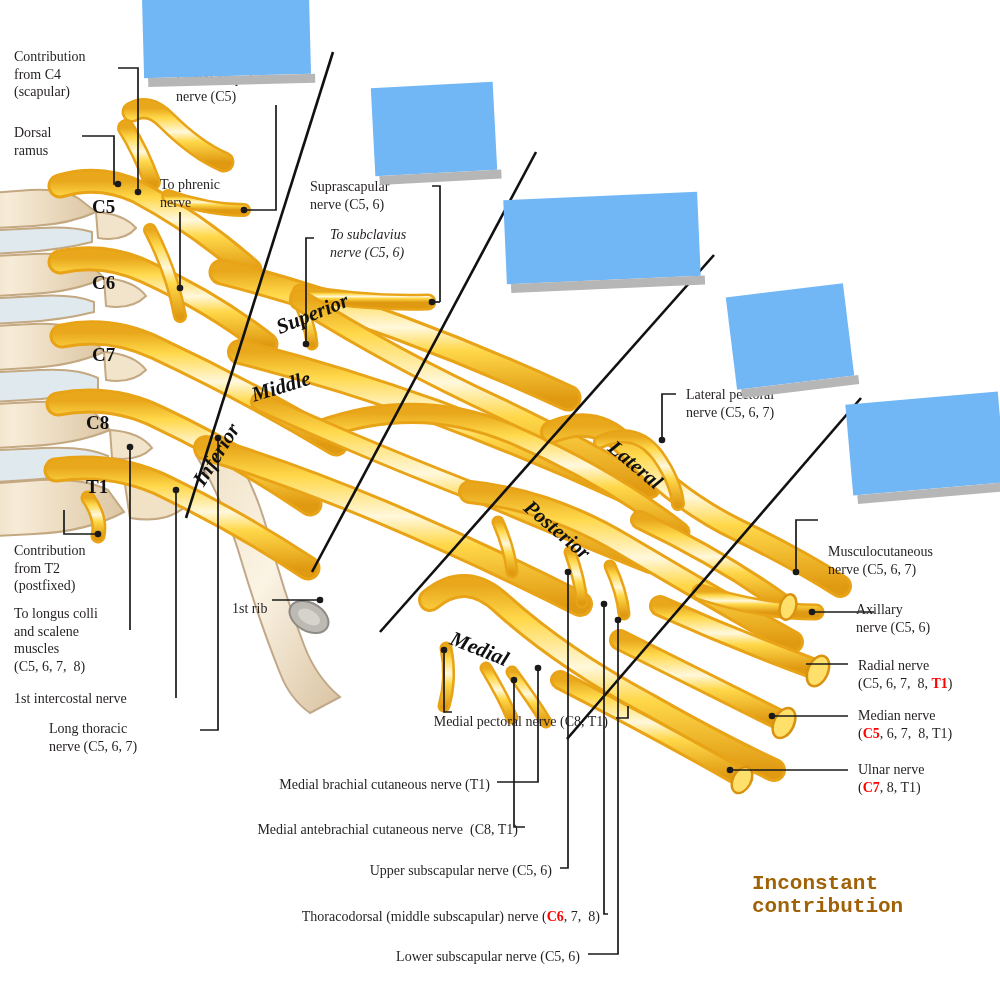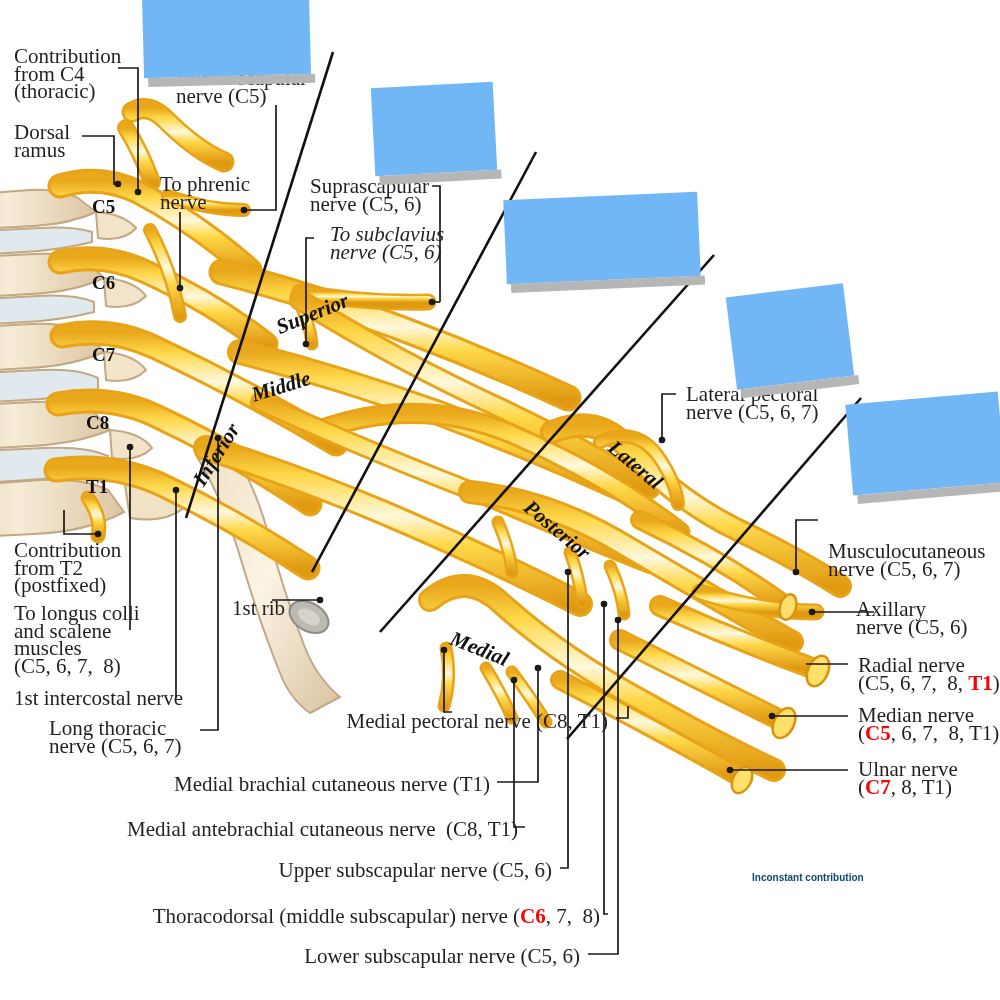--- a/index.html
+++ b/index.html
@@ -1,25 +1,25 @@
 <!DOCTYPE html>
 <html><head>
 <meta charset="utf-8">
 <style>
   html,body{margin:0;padding:0;background:#ffffff;}
   body{width:1000px;height:1000px;overflow:hidden;
        font-family:"Liberation Serif",serif;color:#231f20;}
   #stage{position:relative;width:1000px;height:1000px;background:#fff;}
   svg.layer{position:absolute;left:0;top:0;width:1000px;height:1000px;}
   .lbl{position:absolute;font-family:"Liberation Serif",serif;
-       font-size:21px;line-height:17.5px;color:#231f20;white-space:pre;}
+       font-size:14px;line-height:17.5px;color:#231f20;white-space:pre;}
   .lbl.r{text-align:right;}
   .red{color:#ff0000;font-weight:bold;}
-  .legend{position:absolute;font-family:Liberation Sans, sans-serif;
-          font-size:10px;font-weight:bold;color:#0c4a6e;}
+  .legend{position:absolute;font-family:Liberation Mono, monospace;
+          font-size:21px;font-weight:bold;color:#a16207;}
   .vlbl{position:absolute;font-family:"Liberation Serif",serif;
         font-weight:bold;font-size:19px;color:#111;}
   .trunk-txt{font-family:"Liberation Serif",serif;font-style:italic;
              font-weight:bold;font-size:21px;fill:#111;}
   .redact{position:absolute;background:#72b7f5;}
   .redact .shadow{position:absolute;left:4px;top:100%;width:100%;height:9px;
                   background:#b6b6b6;}
 </style>
 </head>
 <body>
@@ -247,21 +247,21 @@
         <text class="trunk-txt" x="315" y="320" text-anchor="middle" transform="rotate(-22 315 320)">Superior</text>
         <text class="trunk-txt" x="283" y="393" text-anchor="middle" transform="rotate(-17 283 393)">Middle</text>
         <text class="trunk-txt" x="222" y="458" text-anchor="middle" transform="rotate(-58 222 458)">Inferior</text>
         <text class="trunk-txt" x="631" y="470" text-anchor="middle" transform="rotate(40 631 470)">Lateral</text>
         <text class="trunk-txt" x="553" y="535" text-anchor="middle" transform="rotate(40 553 535)">Posterior</text>
         <text class="trunk-txt" x="477" y="655" text-anchor="middle" transform="rotate(22 477 655)">Medial</text>
       </g>
   </svg>
 
   <div id="labels-host">
-      <div class="lbl" style="left: 14px; top: 48px;"><div>Contribution</div><div>from C4</div><div>(thoracic)</div></div>
+      <div class="lbl" style="left: 14px; top: 48px;"><div>Contribution</div><div>from C4</div><div>(scapular)</div></div>
       <div class="lbl" style="left: 14px; top: 124px;"><div>Dorsal</div><div>ramus</div></div>
       <div class="lbl" style="left: 14px; top: 542px;"><div>Contribution</div><div>from T2</div><div>(postfixed)</div></div>
       <div class="lbl" style="left: 14px; top: 605px;"><div>To longus colli</div><div>and scalene</div><div>muscles</div><div>(C5, 6, 7,  8)</div></div>
       <div class="lbl" style="left: 14px; top: 690px;"><div>1st intercostal nerve</div></div>
       <div class="lbl" style="left: 28px; top: 720px; margin-left: 21px;"><div>Long thoracic</div><div>nerve (C5, 6, 7)</div></div>
       <div class="lbl" style="left: 176px; top: 70px;"><div>Dorsal scapular</div><div>nerve (C5)</div></div>
       <div class="lbl" style="left: 160px; top: 176px;"><div>To phrenic</div><div>nerve</div></div>
       <div class="lbl" style="left: 310px; top: 178px;"><div>Suprascapular</div><div>nerve (C5, 6)</div></div>
       <div class="lbl" style="left: 330px; top: 226px; font-style: italic;"><div>To subclavius</div><div>nerve (C5, 6)</div></div>
       <div class="lbl" style="left: 686px; top: 386px;"><div>Lateral pectoral</div><div>nerve (C5, 6, 7)</div></div>

